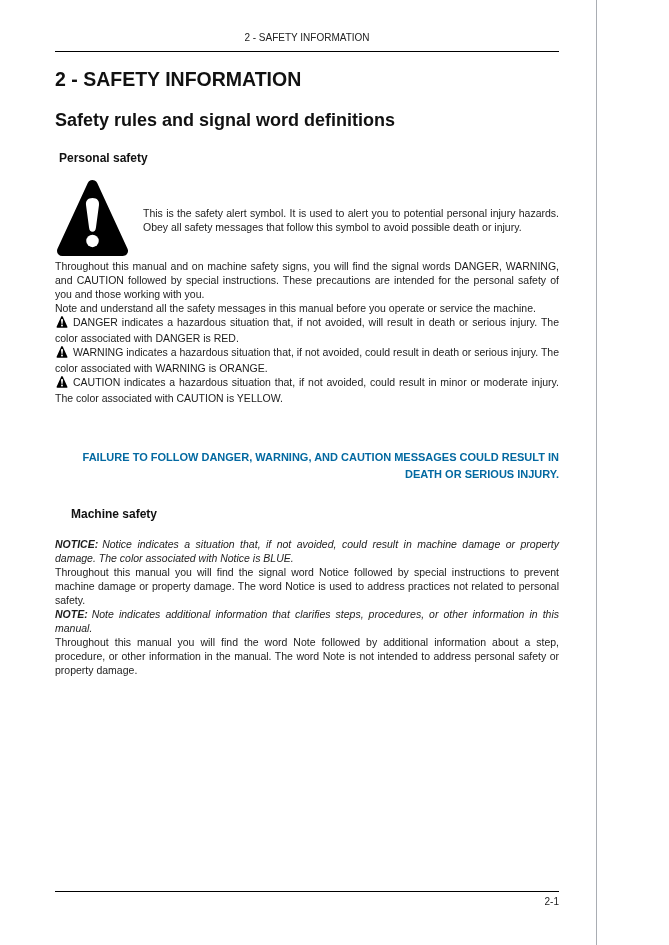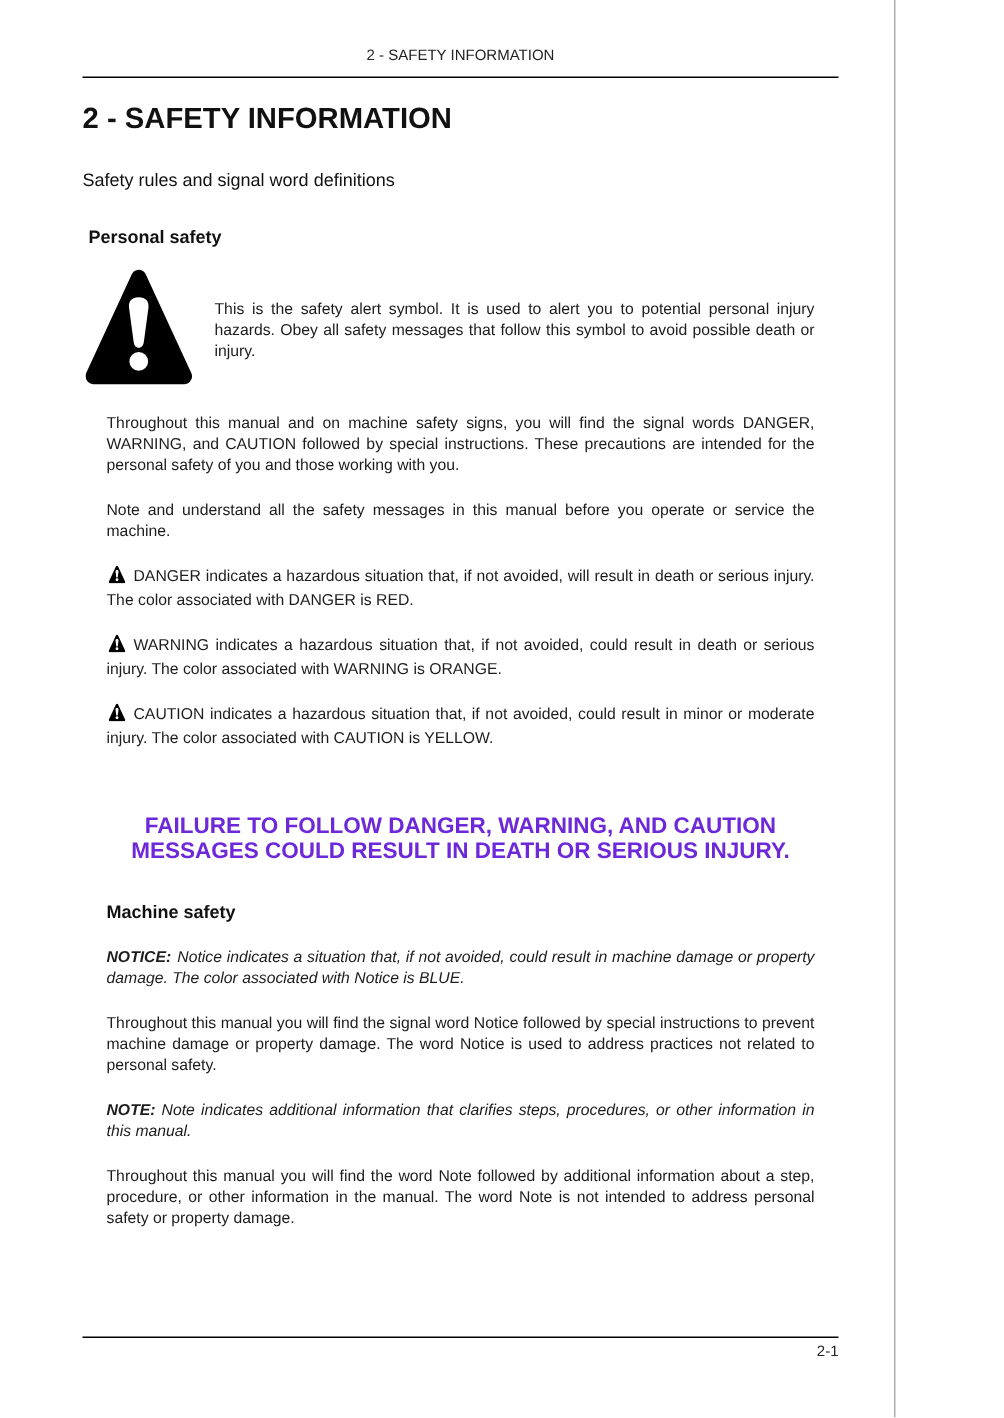--- a/index.html
+++ b/index.html
@@ -26,63 +26,63 @@
   }
   .content { margin: 0 37px 0 55px; }
   h1.chapter-title {
     font-size: 19.5px;
     line-height: 20px;
     font-weight: bold;
     margin: 17px 0 0 0;
     color: #111;
   }
   h2.section-title {
-    font-size: 12px;
+    font-size: 18px;
     line-height: 16px;
-    font-weight: normal;
+    font-weight: bold;
     margin: 23px 0 0 0;
     color: #111;
   }
   h3.sub {
     font-size: 12px;
     line-height: 13px;
     font-weight: bold;
     margin: 16px;
     color: #111;
   }
   h3.personal { margin-top: 24px; margin-left: 4px; }
   h3.machine  { margin-top: 26px; }
   h3.info     { margin-top: 12px; }
   p.body {
     font-size: 10.5px;
     line-height: 14px;
-    margin: 16px;
+    margin: 0;
     text-align: justify;
     color: #1c1c1c;
   }
   .alert-row {
     display: flex;
     align-items: center;
     margin-top: 7px;
     height: 78px;
   }
   .alert-row .big-tri { flex: 0 0 auto; margin-left: 2px; }
   .alert-row .alert-text { margin-left: 15px; flex: 1 1 auto; }
   .intro  { margin-top: 15px; }
   .read   { margin-top: 20px; }
   .signal-first { margin-top: 29px; }
   .signal { margin-top: 17px; }
   .small-tri { vertical-align: -2px; margin-right: 4px; }
   p.failure {
-    font-size: 15px;
+    font-size: 11px;
     line-height: 16.5px;
     font-weight: bold;
     margin: 44px 0 0 0;
-    text-align: center;
-    color: #6d28d9;
+    text-align: right;
+    color: #0369a1;
   }
   p.italicp { font-style: italic; }
   .notice-p { margin-top: 6px; }
   .after-notice { margin-top: 11px; }
   .note-p { margin-top: 6px; }
   .after-note { margin-top: 12px; }
   .label-bold { font-weight: bold; margin-right: 4px; }
   .footer {
     position: absolute;
     left: 55px;

